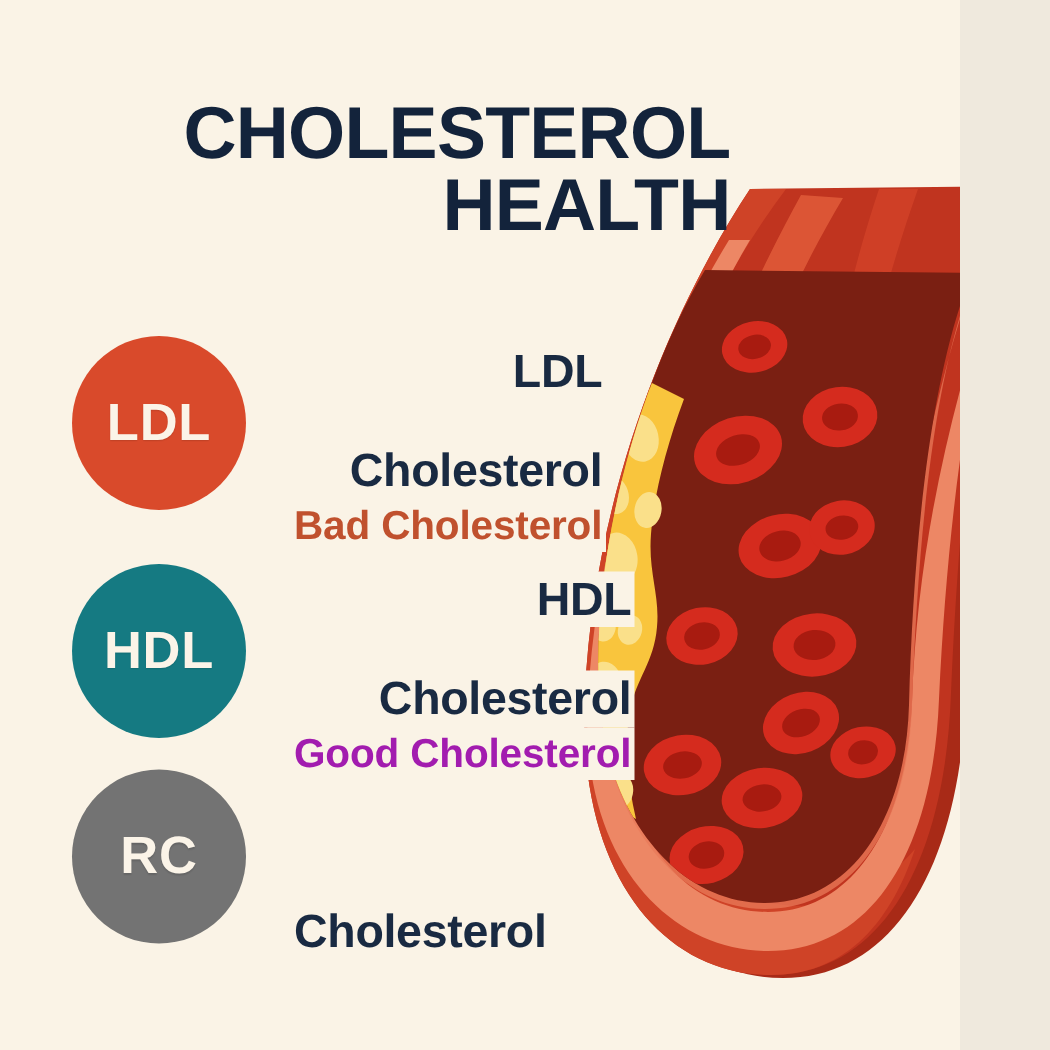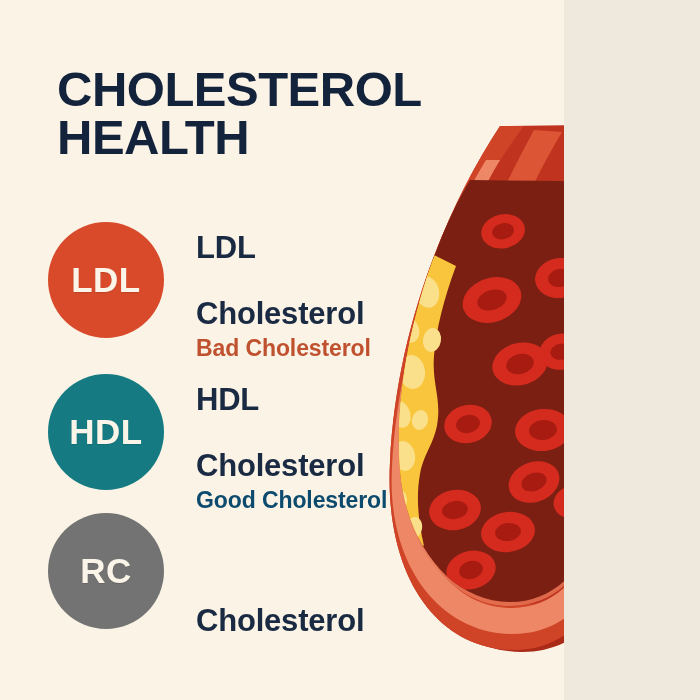--- a/index.html
+++ b/index.html
@@ -3,25 +3,26 @@
 <meta charset="utf-8">
 <title>Cholesterol Health Infographic</title>
 <style>
   html, body {
     margin: 0;
     padding: 0;
     background: #efe9dd;
   }
   #poster {
     position: relative;
-    width: 564px;
+    width: 640px;
     height: 700px;
     overflow: hidden;
     background: #faf3e6;
     font-family: "Liberation Sans", sans-serif;
+    text-align: right;
     -webkit-font-smoothing: antialiased;
   }
 
   
   #artery-illustration {
     position: absolute;
     left: 0;
     top: 0;
     width: 700px;
     height: 700px;
@@ -92,21 +93,21 @@
     letter-spacing: -0.2px;
     white-space: pre-line;
   }
   .legend-title span.lt-line {
     display: inline-block;
     background: #faf3e6;
     box-shadow: 0 0 0 2px #faf3e6;
   }
   .legend-sub {
     margin-top: 4px;
-    font-size: 23px;
+    font-size: 27px;
     font-weight: bold;
     letter-spacing: -0.1px;
     text-decoration: underline;
   }
   .legend-sub span.ls-line {
     display: inline-block;
     background: #faf3e6;
     box-shadow: 0 0 0 2px #faf3e6;
   }
 </style>
@@ -305,21 +306,21 @@
       </div>
     </div>
 
     <div class="legend-row row-1">
       <div class="badge" id="badge-1" style="background: rgb(21, 122, 130);">HDL</div>
       <div class="legend-text">
         <div class="legend-title">
           <span class="lt-line">HDL</span><br>
           <span class="lt-line">Cholesterol</span>
         </div>
-        <div class="legend-sub" id="sub-1" style="color: #0c4a6e;">
+        <div class="legend-sub" id="sub-1" style="color: #a21caf;">
           <span class="ls-line">Good Cholesterol</span>
         </div>
       </div>
     </div>
 
     <div class="legend-row row-2">
       <div class="badge" id="badge-2" style="background: #737373;">RC</div>
       <div class="legend-text">
         <div class="legend-title">
           <br>

